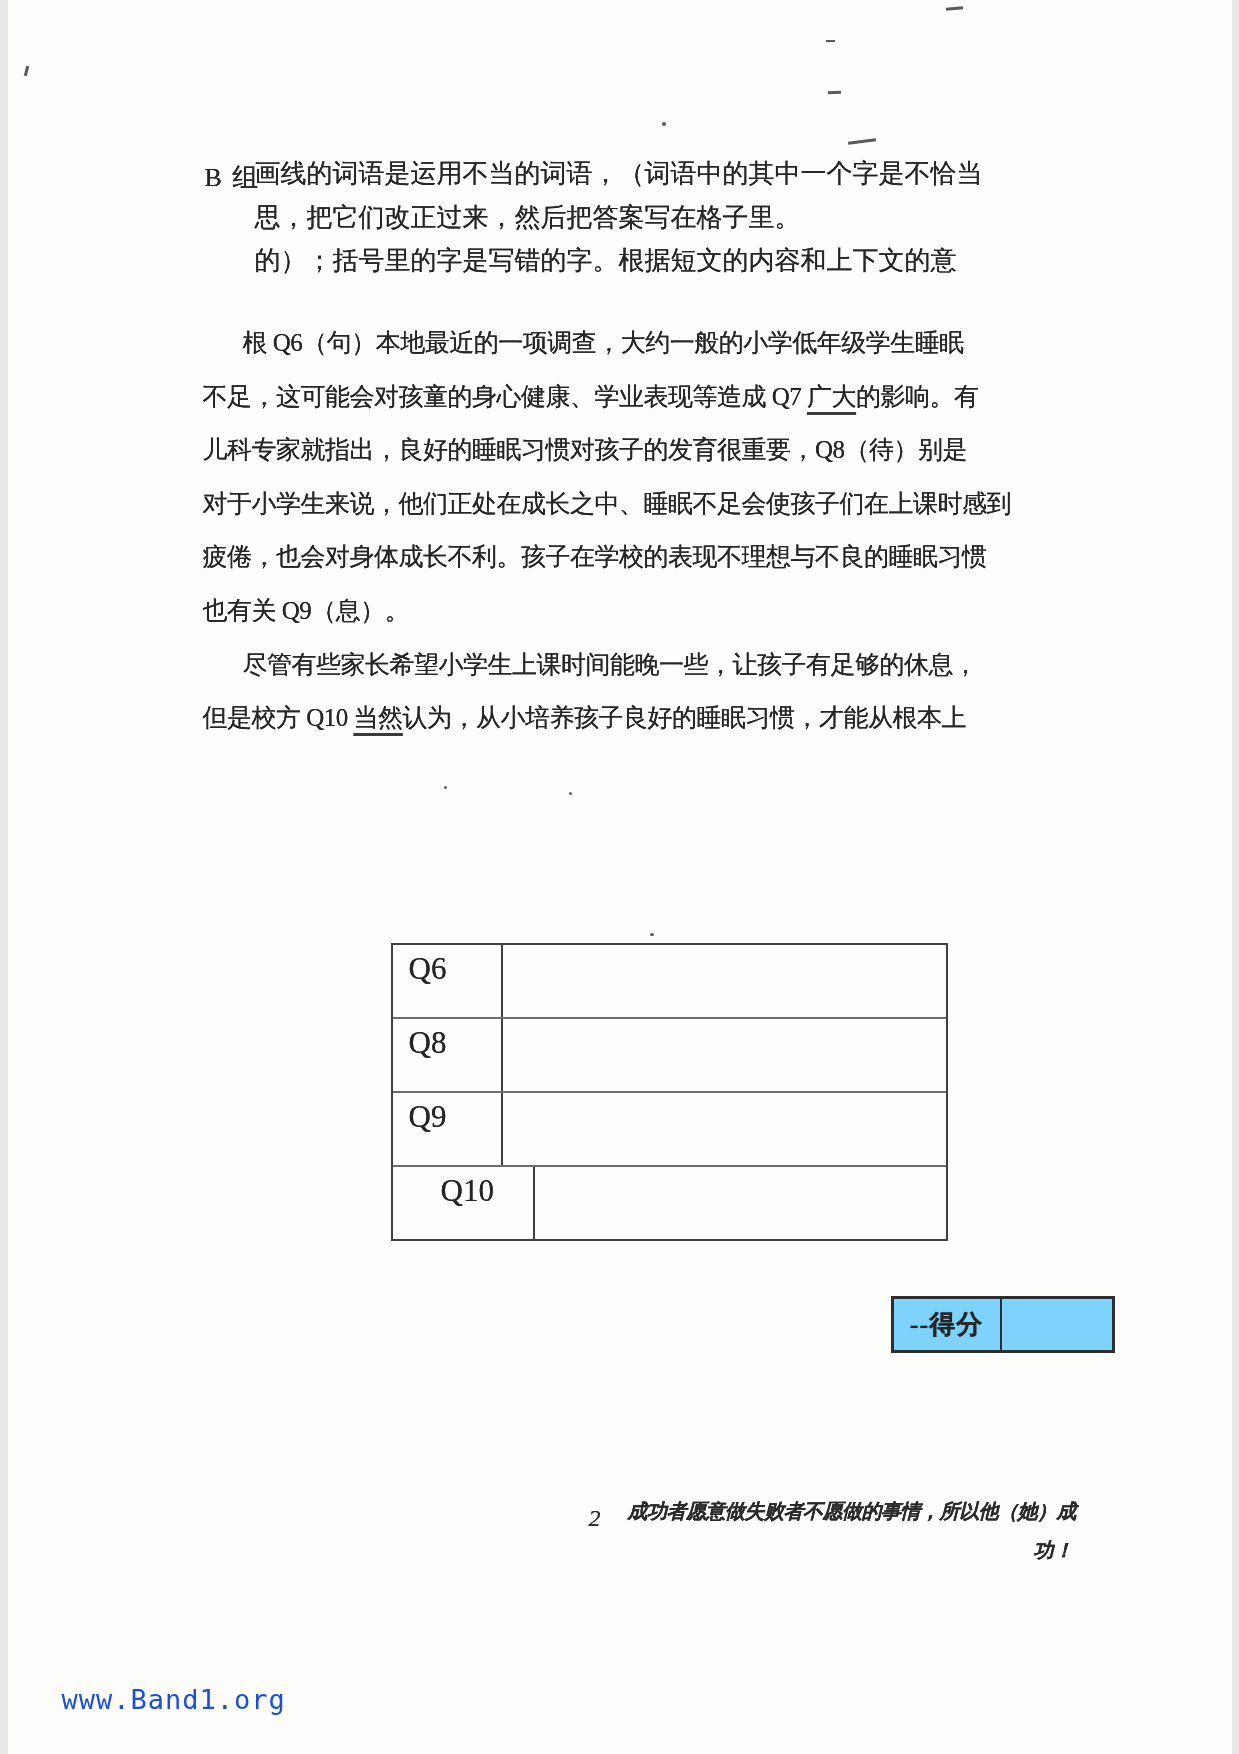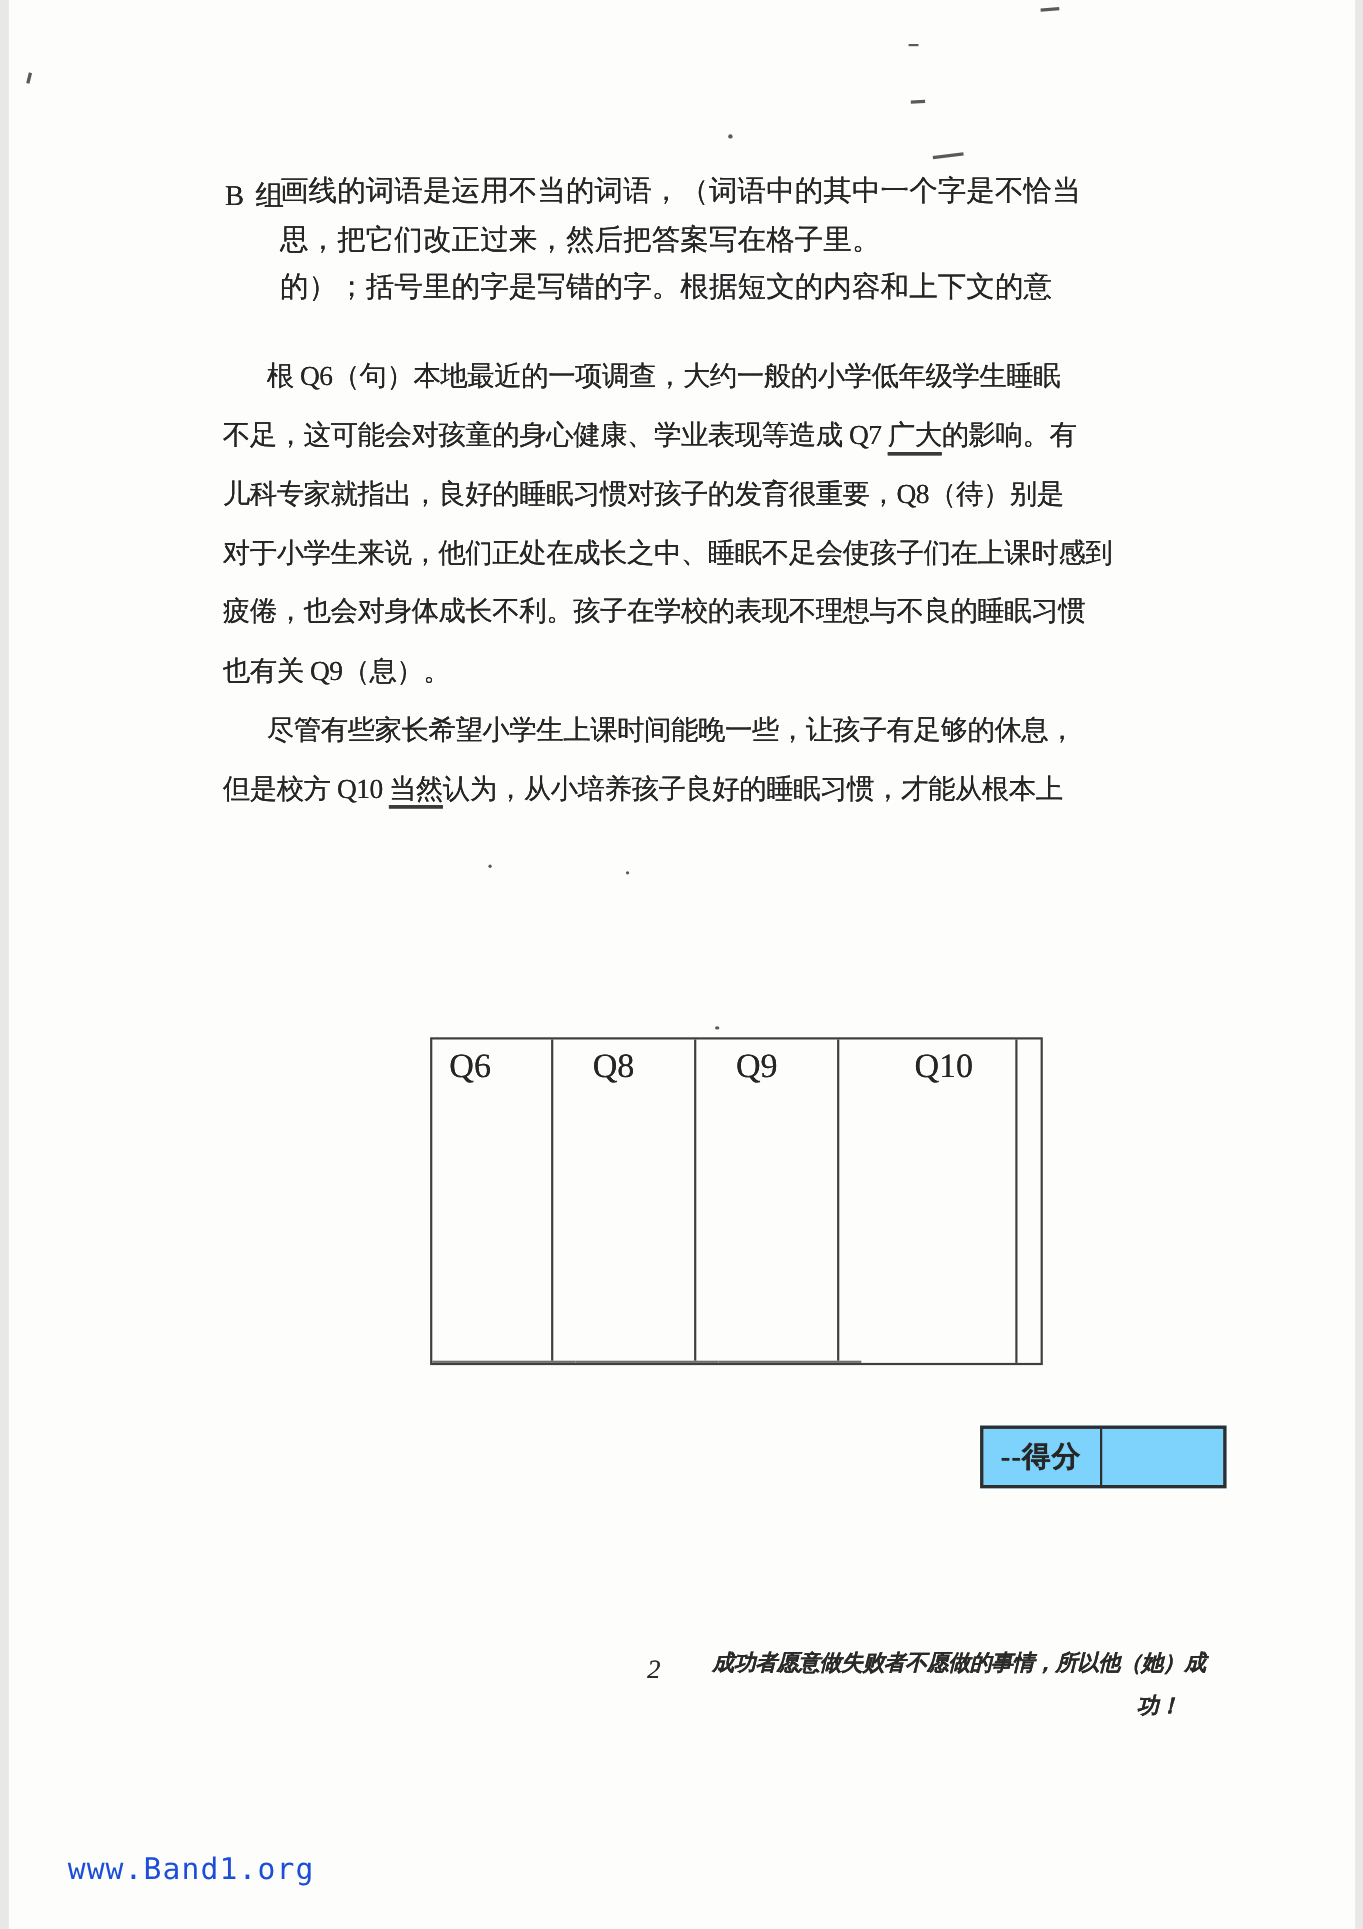--- a/index.html
+++ b/index.html
@@ -46,21 +46,21 @@
     text-decoration-thickness:2.5px;
     text-underline-offset:7px;
     text-decoration-color:#3a3a3a;
   }
 
   
   .answer-table{
     position:absolute;left:383px;top:943px;
     width:557px;height:298px;
     border:2px solid #3f3f3f;
-    display:flex;flex-direction:row;
+    display:flex;flex-direction:column;
     box-sizing:border-box;
     background:#fdfdfc;
   }
   .t-row{flex:1;display:flex;border-bottom:2px solid #6e6e6e;}
   .t-row:last-child{border-bottom:none;padding-left:32px;}
   .t-label{
     width:110px;box-sizing:border-box;
     border-right:2px solid #3f3f3f;
     font-size:31px;
     padding:6px 0 0 16px;
@@ -88,21 +88,21 @@
   }
   .score-value{flex:1;}
 
   
   .page-number{
     position:absolute;left:581px;top:1505px;
     font-size:24px;font-style:italic;
     color:#2d2d2d;text-shadow:0 0 .5px #2d2d2d;
   }
   .motto-1{
-    position:absolute;left:640px;top:1498px;
+    position:absolute;left:620px;top:1498px;
     font-size:20px;font-weight:bold;font-style:italic;
     letter-spacing:-0.5px;color:#2a2a2a;
     text-shadow:0 0 .6px #2a2a2a;
     white-space:nowrap;
   }
   .motto-2{
     position:absolute;left:1026px;top:1537px;
     font-size:20px;font-weight:bold;font-style:italic;
     color:#2a2a2a;text-shadow:0 0 .6px #2a2a2a;
     white-space:nowrap;

